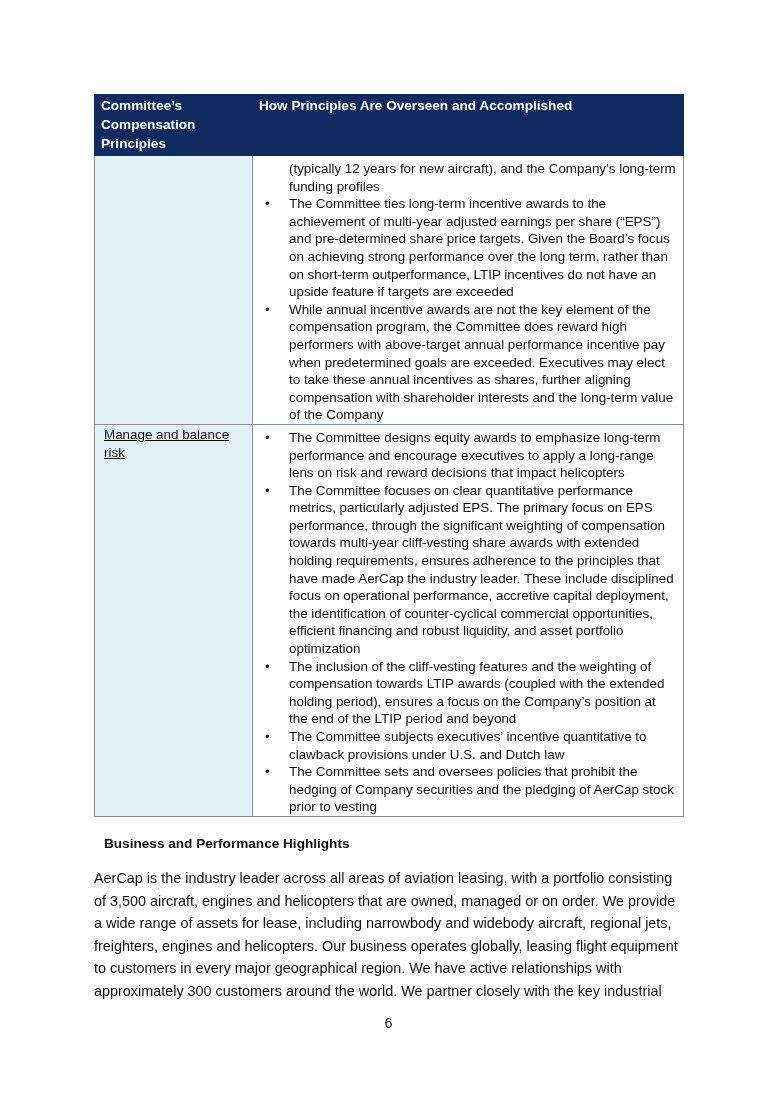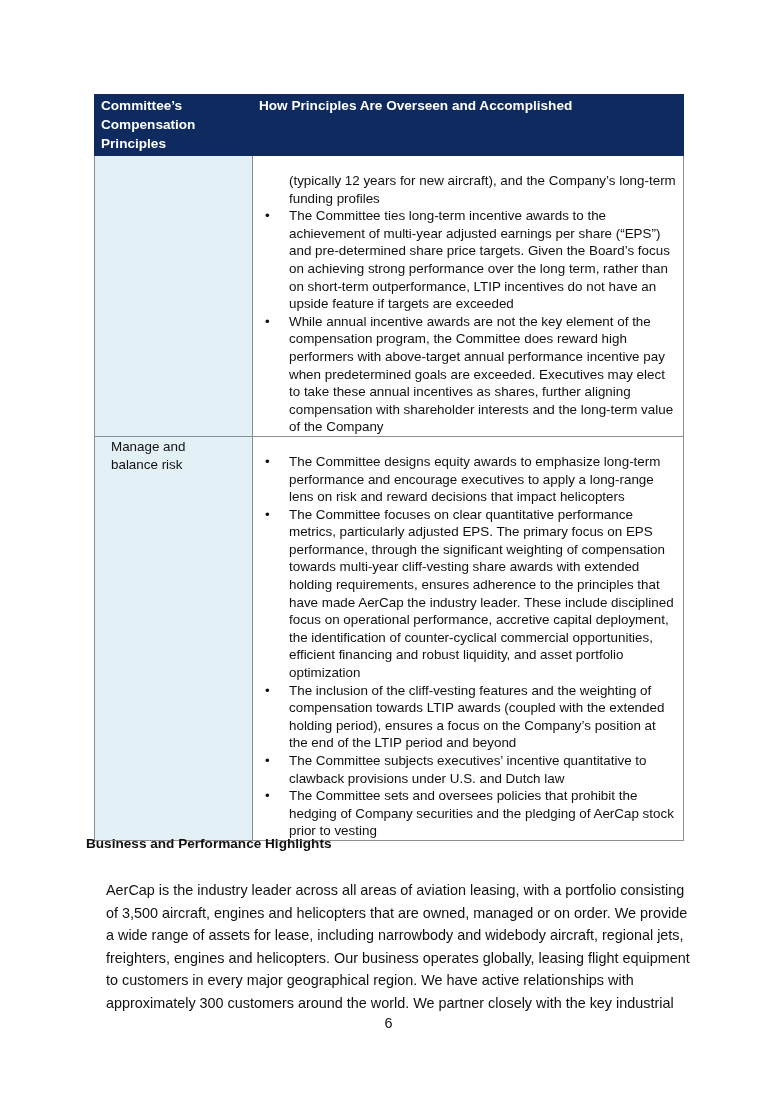--- a/index.html
+++ b/index.html
@@ -46,57 +46,58 @@
     table.principles th.h2 {
       padding-left: 6px;
     }
     table.principles td {
       border: 1px solid #8a8f95;
       vertical-align: top;
       padding: 0 6px 0 6px;
     }
     table.principles td.label {
       background: #e3f1f7;
-      padding: 1px 16px;
+      padding: 1px 9px;
+      text-decoration: underline;
     }
     table.principles td.body {
       background: #ffffff;
-      padding: 16px 6px 0 6px;
+      padding: 4px 6px 0 6px;
     }
     ul.bullets {
       list-style: none;
       margin: 0;
       padding: 0;
     }
     ul.bullets li {
       position: relative;
       padding-left: 30px;
     }
     ul.bullets li .dot {
       position: absolute;
       left: 6px;
       top: 0;
     }
     .cont {
       padding-left: 30px;
     }
     h3.section {
       position: absolute;
-      left: 86px;
+      left: 104px;
       top: 836px;
       margin: 0;
       font-size: 13.6px;
       font-weight: bold;
     }
     p.body-text {
       position: absolute;
       left: 94px;
       top: 867px;
       width: 590px;
-      margin: 12px;
+      margin: 0;
       font-size: 14.4px;
       line-height: 22.6px;
       text-align: left;
     }
     .page-number {
       position: absolute;
       left: 0;
       width: 777px;
       top: 1015px;
       text-align: center;

